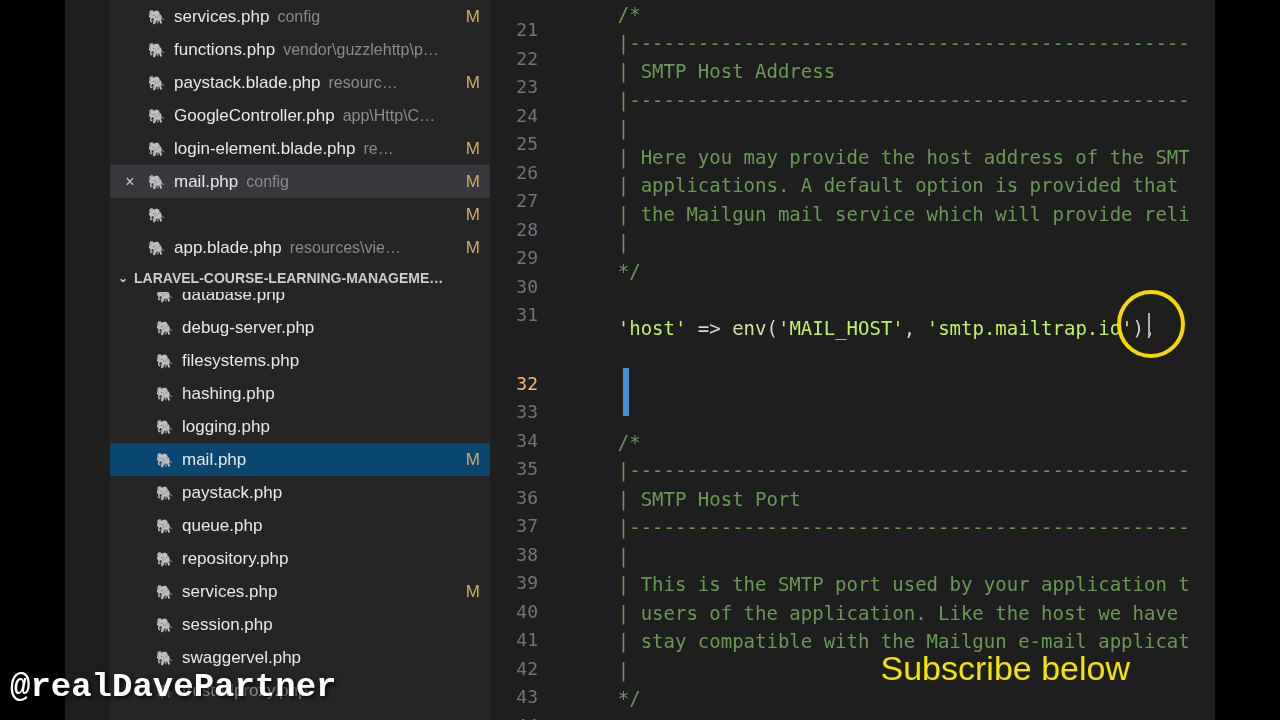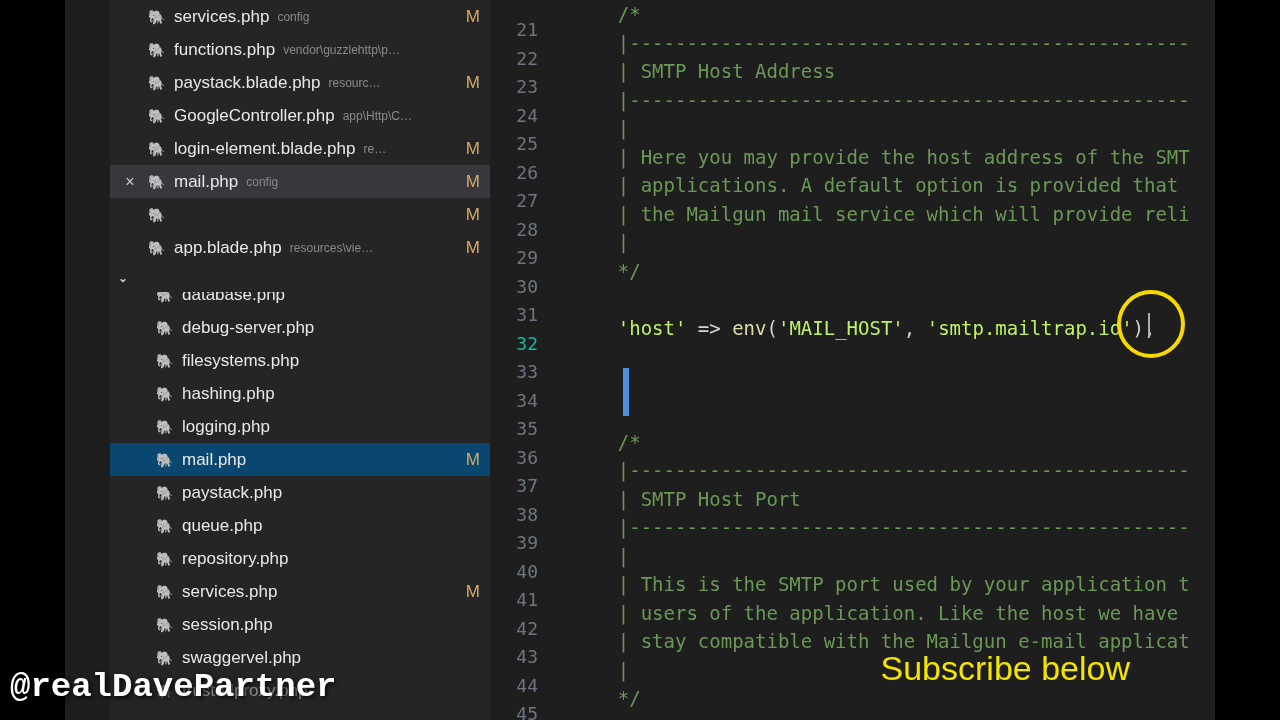--- a/index.html
+++ b/index.html
@@ -83,21 +83,21 @@
   text-align: center;
   font-size: 16px;
 }
 .close-x.hidden { visibility: hidden; }
 .php-icon {
   color: #b064c9;
   font-size: 14px;
   width: 18px;
 }
 .filename { color: #e8e8e8; }
-.filepath { color: #8a8a8a; font-size: 12px; overflow: hidden; text-overflow: ellipsis; white-space: nowrap; }
+.filepath { color: #8a8a8a; font-size: 16px; overflow: hidden; text-overflow: ellipsis; white-space: nowrap; }
 .status-m { color: #d6a863; margin-left: auto; font-weight: 500; }
 .section-header {
   display: flex;
   align-items: center;
   padding: 4px 8px;
   background: #252526;
   color: #cccccc;
   font-size: 14px;
   font-weight: 600;
   gap: 6px;
@@ -125,21 +125,21 @@
   background: #1e1e1e;
   padding-top: 16px;
   text-align: right;
   padding-right: 22px;
   color: #6e7681;
   font-family: 'Consolas', monospace;
   font-size: 18px;
   line-height: 28.5px;
 }
 .gutter .ln { height: 28.5px; }
-.gutter .ln.current { color: #14b8a6; }
+.gutter .ln.current { color: #fdba74; margin-top: 40px; }
 .minimap-marker {
   position: absolute;
   left: 558px;
   width: 6px;
   background: #4a90d9;
 }
 .editor {
   flex: 1;
   background: #1e1e1e;
   color: #d4d4d4;
@@ -271,20 +271,21 @@
         <div class="editor-item">
           <span class="close-x hidden">×</span>
           <span class="php-icon">🐘</span>
           <span class="filename">app.blade.php</span> 
           <span class="filepath">resources\vie…</span>
           <span class="status-m">M</span>
         </div>
       </div>
     <div class="section-header">
       <span class="chevron">⌄</span>
+      <span class="section-title">LARAVEL-COURSE-LEARNING-MANAGEME…</span>
     </div>
     <div class="file-list" id="file-list">
         <div class="file-item partial">
           <span class="php-icon">🐘</span>
           <span class="filename">database.php</span>
         </div>
         <div class="file-item">
           <span class="php-icon">🐘</span>
           <span class="filename">debug-server.php</span>
         </div>

